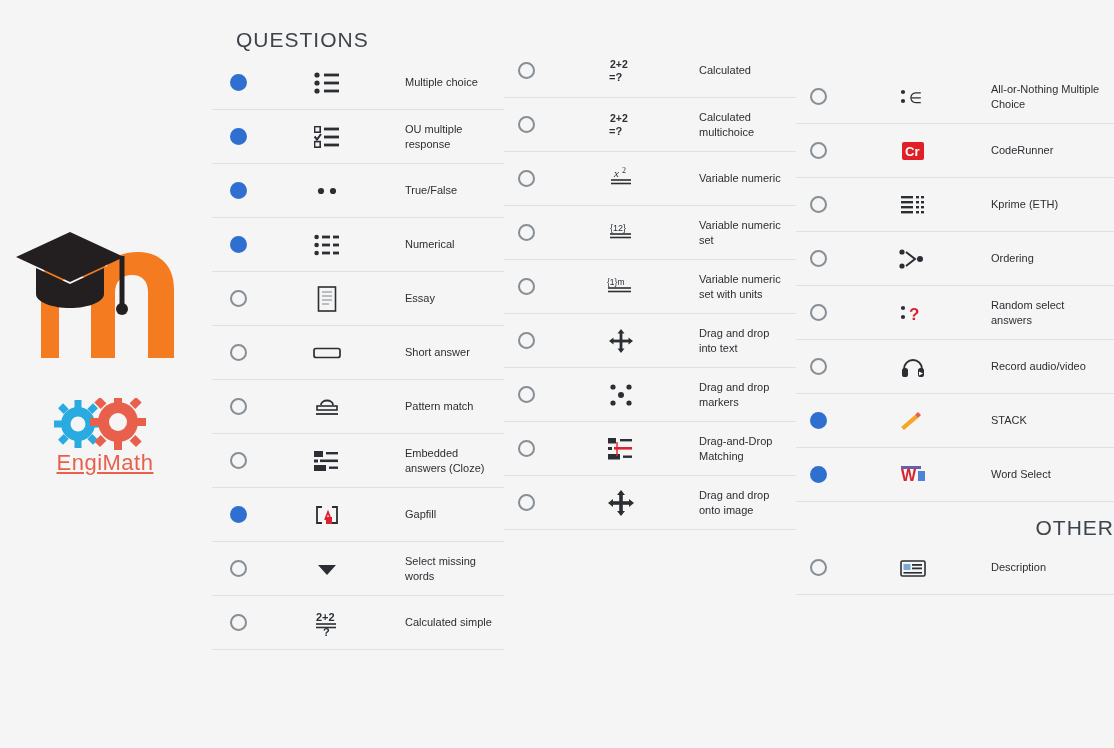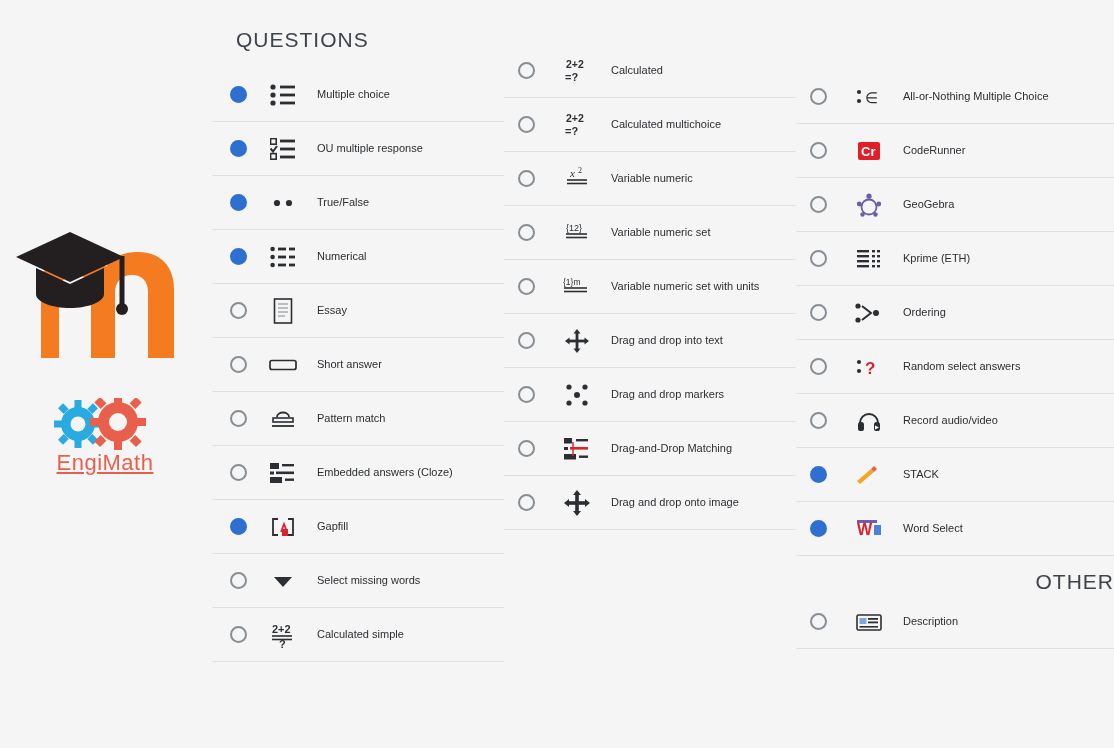--- a/index.html
+++ b/index.html
@@ -49,31 +49,32 @@
   .col-1 { left: 212px; width: 292px; }
   .col-2 { left: 504px; width: 292px; }
   .col-3 { left: 796px; width: 318px; }
 
   .col-heading {
     font-size: 21px;
     color: #3d444b;
     letter-spacing: 1px;
     padding-left: 24px;
   }
-  #heading-questions { margin-top: 28px; margin-bottom: 16px; }
+  #heading-questions { margin-top: 28px; margin-bottom: 4px; }
   #heading-other { margin-top: 14px; margin-bottom: 1px; padding-left: 24px; text-align: right;}
 
   .qlist { list-style: none; margin: 0; padding: 0; }
 
   .qitem {
     display: flex;
     align-items: center;
     min-height: 54px;
     padding: 6px 10px 6px 18px;
     border-bottom: 1px solid #e0e0e0;
+    gap: 44px;
   }
   .qitem:last-child { border-bottom: 1px solid #e0e0e0; }
 
   .radio {
     flex: 0 0 auto;
     width: 17px; height: 17px;
     border-radius: 50%;
     border: 2px solid #868e96;
     margin-right: 16px;
   }
@@ -461,34 +462,20 @@
         <span class="radio"></span>
         <span class="icon">
           <svg width="26" height="22" viewBox="0 0 26 22">
             <rect x="2" y="2" width="22" height="18" rx="2" fill="#e01f26"></rect>
             <text x="5" y="16" font-family="Liberation Sans, sans-serif" font-size="13" font-weight="bold" fill="#ffffff">Cr</text>
           </svg>
         </span>
         <span class="qlabel">CodeRunner</span>
       </li>
 
-      <li class="qitem">
-        <span class="radio"></span>
-        <span class="icon">
-          <svg width="26" height="24" viewBox="0 0 26 24">
-            <circle cx="13" cy="14" r="7.5" fill="none" stroke="#6b5ea8" stroke-width="1.8"></circle>
-            <circle cx="13" cy="3.2" r="2.6" fill="#6b5ea8"></circle>
-            <circle cx="3.2" cy="11" r="2.4" fill="#6b5ea8"></circle>
-            <circle cx="22.8" cy="11" r="2.4" fill="#6b5ea8"></circle>
-            <circle cx="6.5" cy="21.5" r="2.2" fill="#6b5ea8"></circle>
-            <circle cx="19.5" cy="21.5" r="2.2" fill="#6b5ea8"></circle>
-          </svg>
-        </span>
-        <span class="qlabel">GeoGebra</span>
-      </li>
 
       <li class="qitem">
         <span class="radio"></span>
         <span class="icon">
           <svg width="26" height="22" viewBox="0 0 26 22">
             <rect x="1" y="2" width="12" height="2.4" fill="#2b2f33"></rect>
             <rect x="1" y="7" width="12" height="2.4" fill="#2b2f33"></rect>
             <rect x="1" y="12" width="12" height="2.4" fill="#2b2f33"></rect>
             <rect x="1" y="17" width="12" height="2.4" fill="#2b2f33"></rect>
             <rect x="16" y="2" width="3" height="2.4" fill="#2b2f33"></rect>

